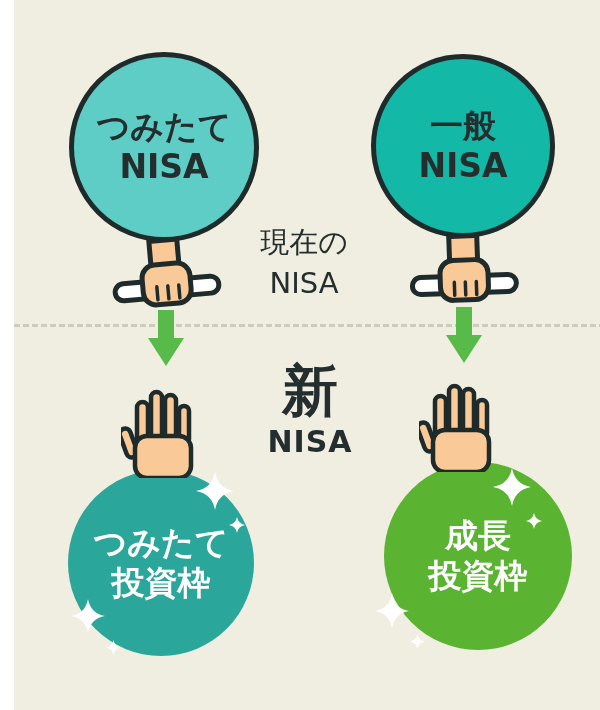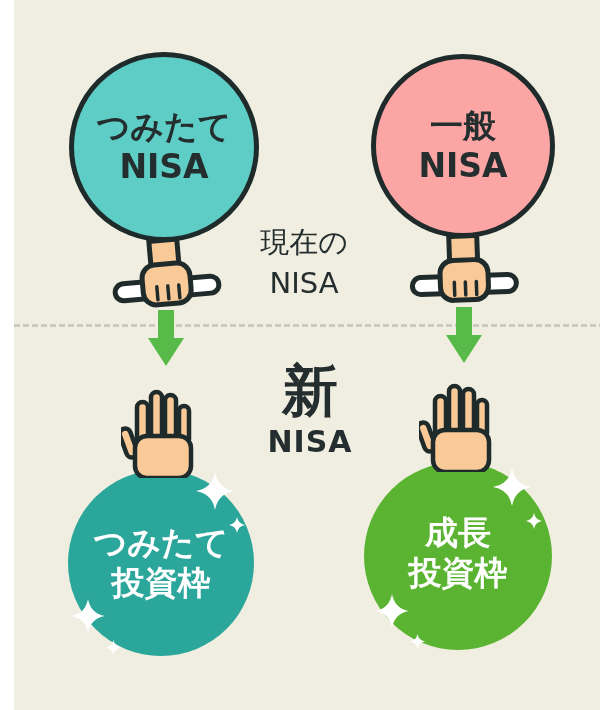--- a/index.html
+++ b/index.html
@@ -19,21 +19,21 @@
     text-align: center; z-index: 2;
   }
   .circle.outlined { border: 5px solid #1f2b2b; }
   .circle .ln { font-weight: bold; font-size: 33px; line-height: 1.22; display: block; }
   .dark { color: #242e2e; }
   .light { color: #ffffff; }
 
   .circle-tl { left: 55px;  top: 52px;  width: 190px; height: 190px; background: #5ecdc6; }
   .circle-tr { left: 357px; top: 54px;  width: 184px; height: 184px; background: #8ed06e; }
   .circle-bl { left: 54px;  top: 470px; width: 186px; height: 186px; background: #2aa69a; }
-  .circle-br { left: 350px; top: 462px; width: 188px; height: 188px; background: #5bb431; font-family: Liberation Mono, monospace; }
+  .circle-br { left: 370px; top: 462px; width: 188px; height: 188px; background: #5bb431; }
 
   
   .current-label {
     position: absolute; left: 225px; top: 222px; width: 130px;
     text-align: center; font-size: 29px; font-weight: normal; line-height: 1.4;
     color: #242e2e; z-index: 2;
   }
   .new-heading {
     position: absolute; left: 230px; top: 360px; width: 132px;
     text-align: center; color: #242e2e; z-index: 2;
@@ -73,21 +73,21 @@
 
 <div class="stage">
 
   <div class="divider"></div>
 
   <div class="circle outlined circle-tl" style="background-color: rgb(94, 205, 198);">
     <span class="ln dark">つみたて</span>
     <span class="ln dark">NISA</span>
   </div>
 
-  <div class="circle outlined circle-tr" style="background-color: #fca5a5; text-align: center;">
+  <div class="circle outlined circle-tr" style="background-color: #14b8a6; text-align: center;">
     <span class="ln dark">一般</span>
     <span class="ln dark">NISA</span>
   </div>
 
   <div class="current-label">
     <span>現在の</span><br>
     <span>NISA</span>
   </div>
 
   <div class="icon hand-tl">

